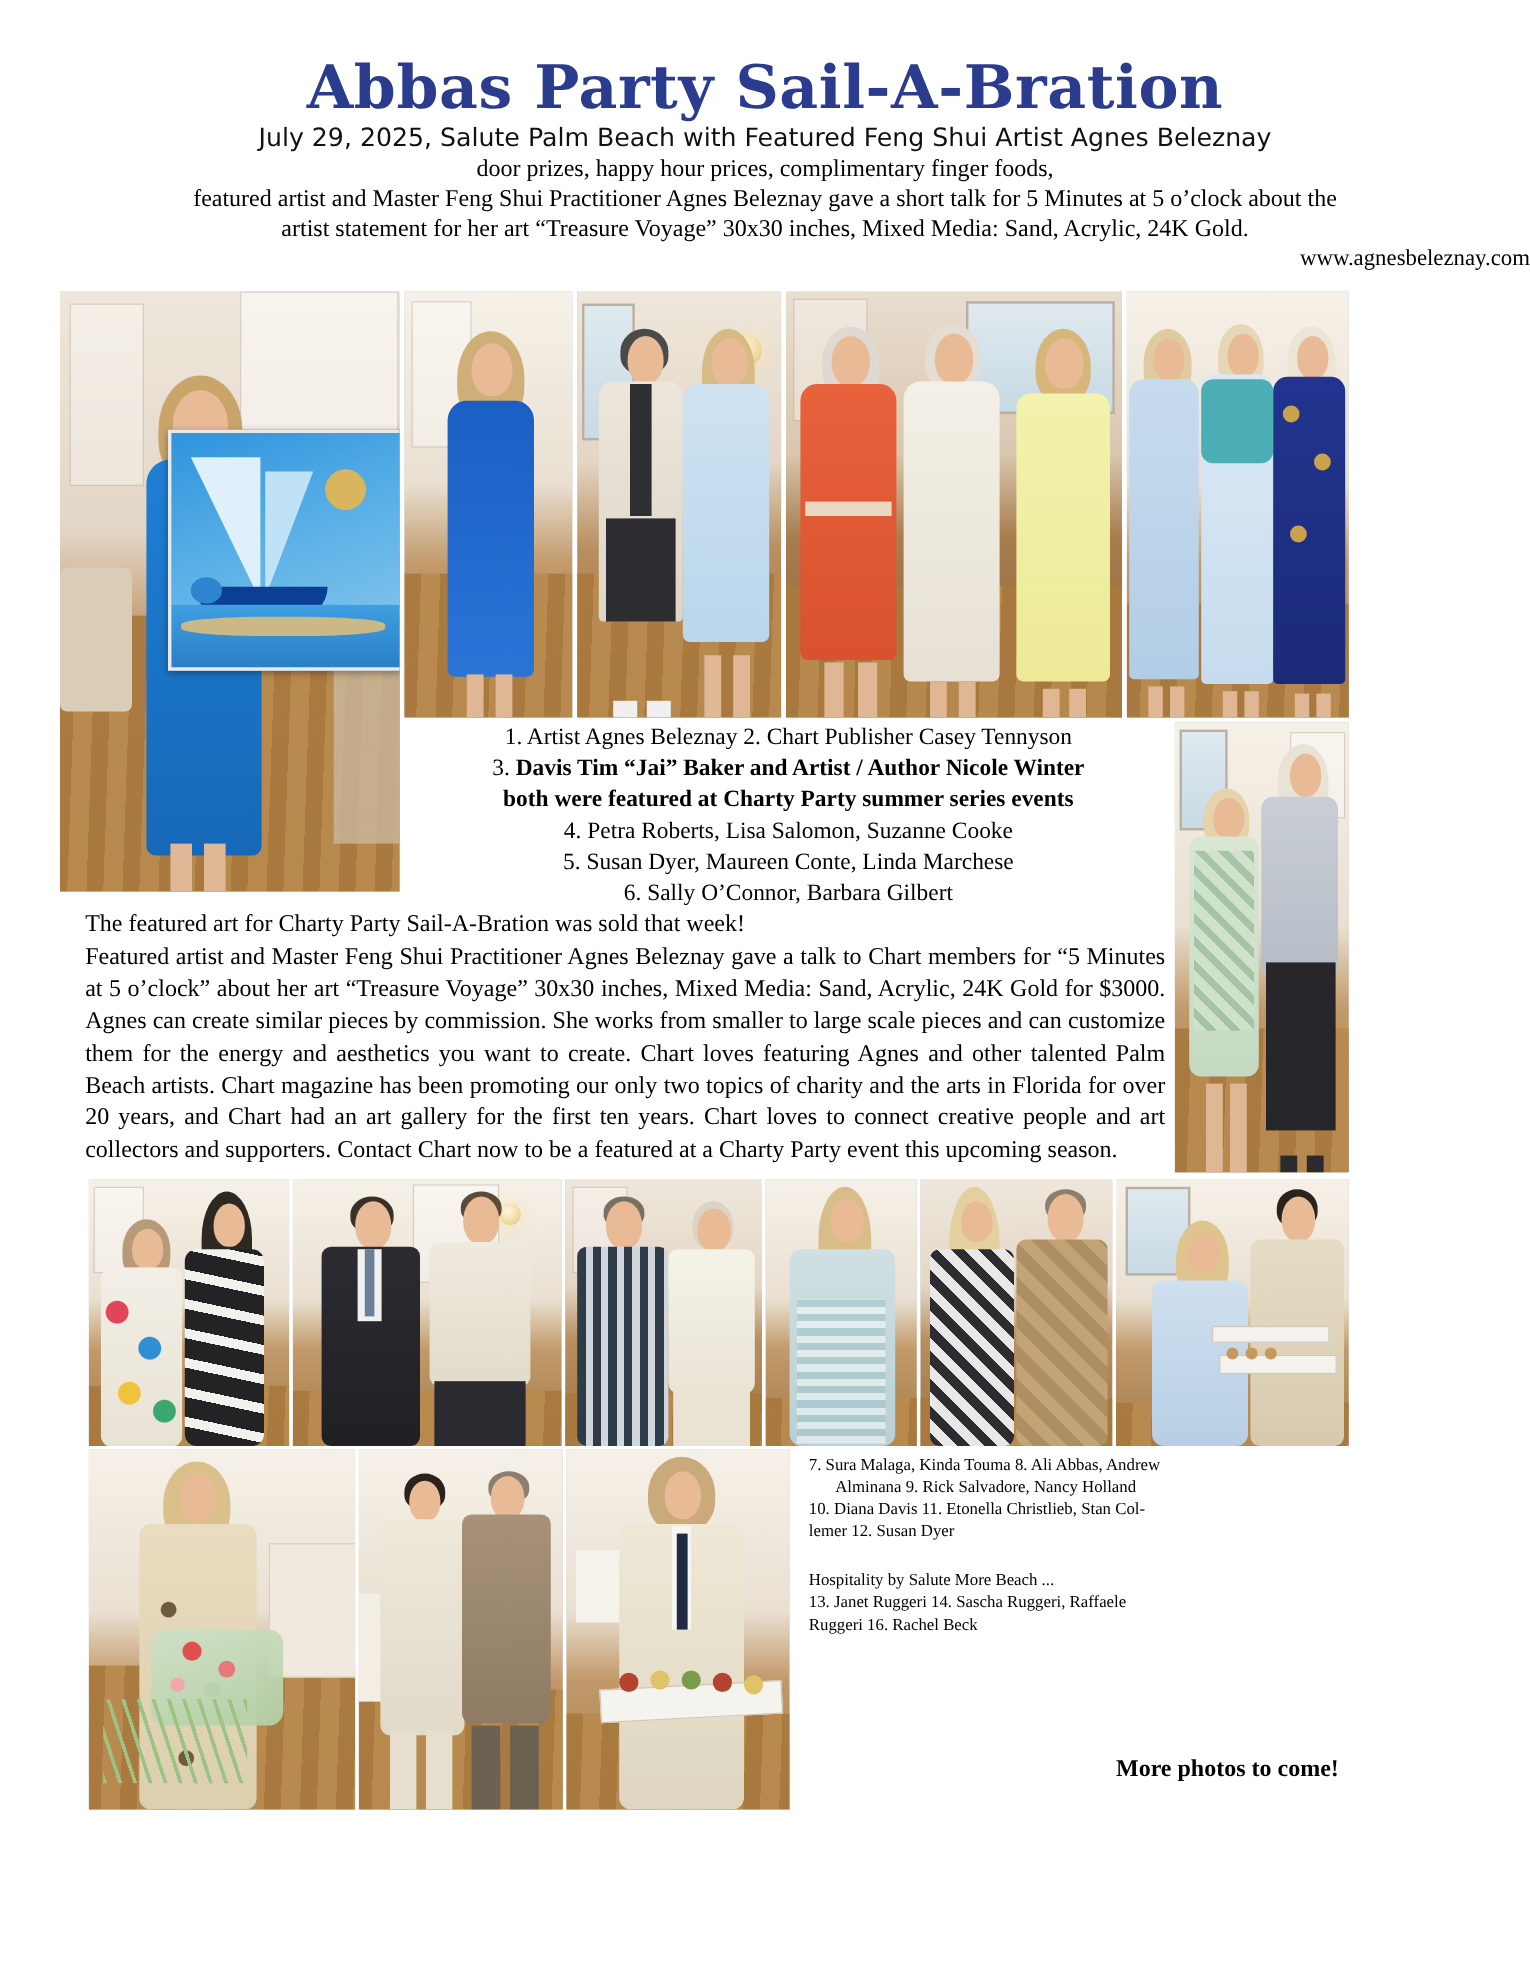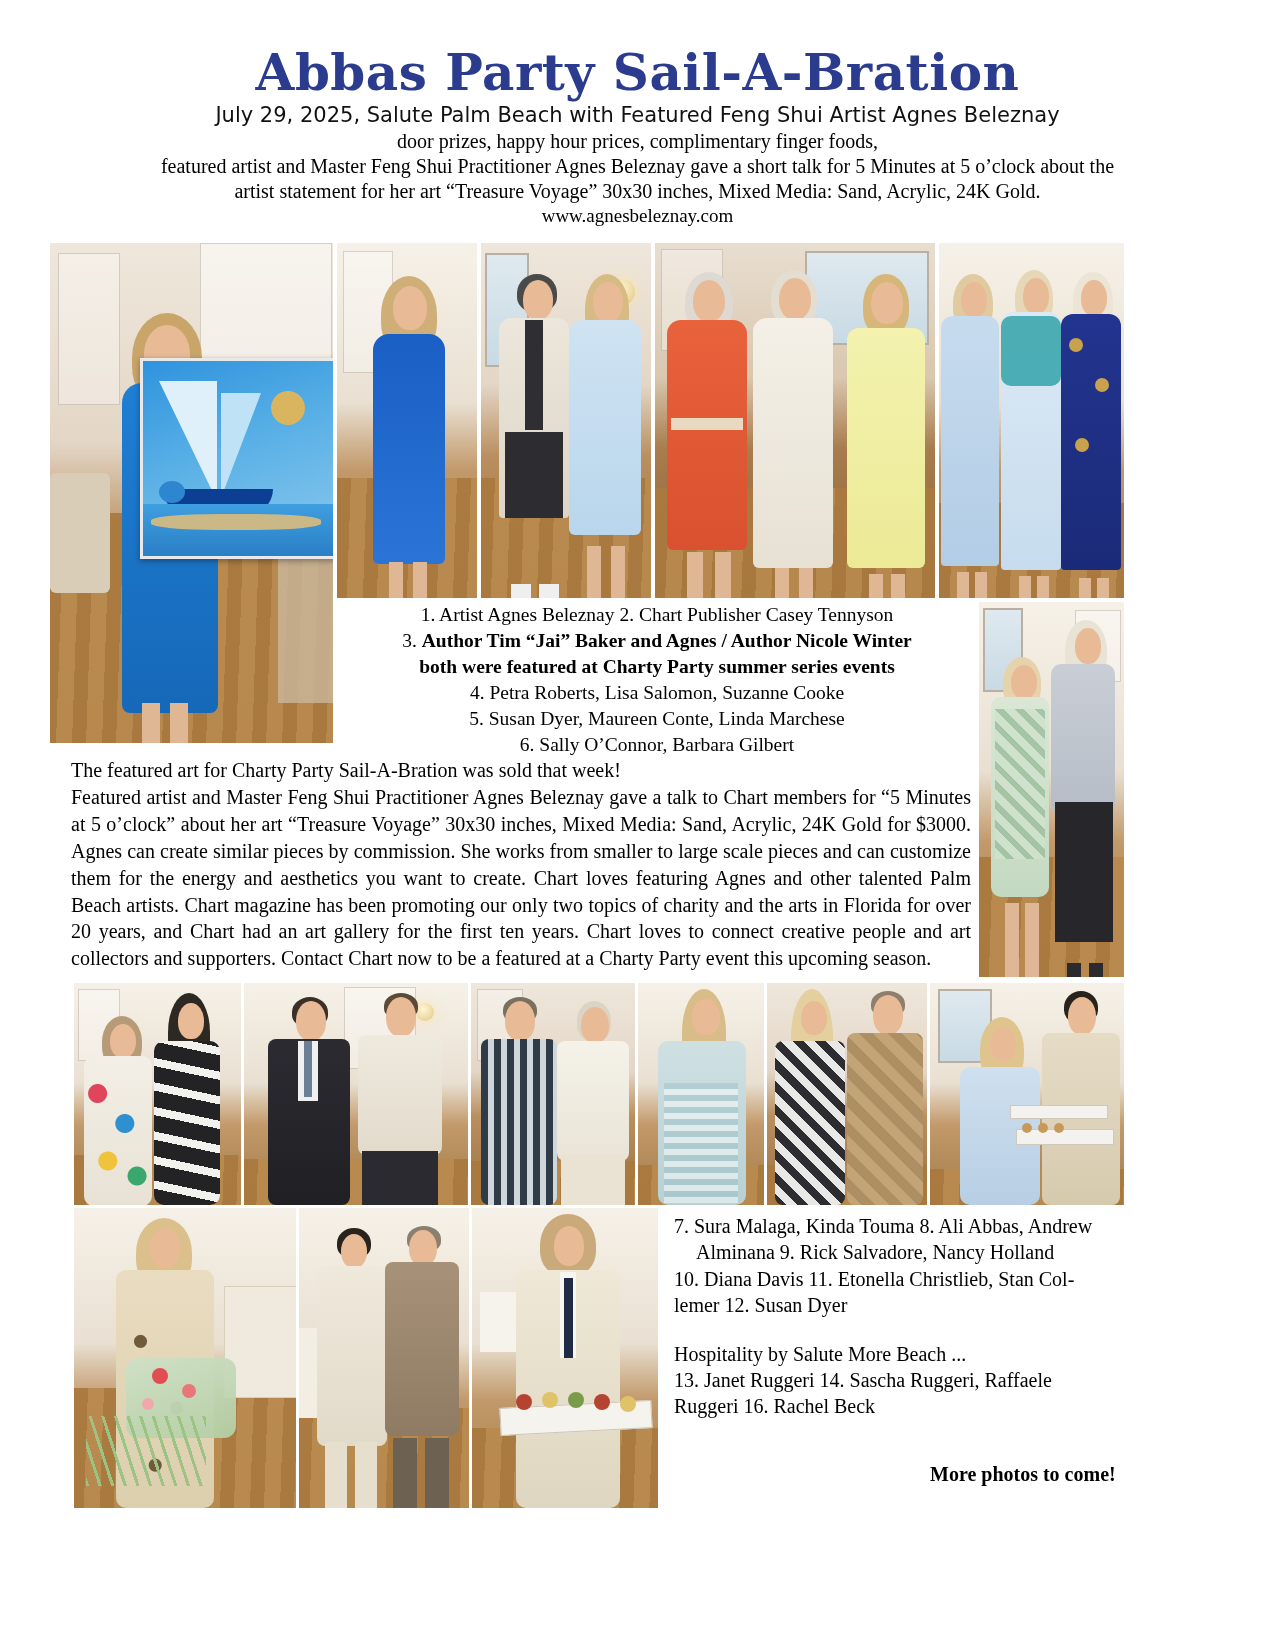--- a/index.html
+++ b/index.html
@@ -50,20 +50,21 @@
     font-size: 20px;
     line-height: 1.25;
   }
   .subtitle-4 {
     font-size: 20px;
     line-height: 1.25;
   }
   .subtitle-5 {
     font-size: 19px;
     line-height: 1.3;
+    text-align: right;
   }
 
   
   .photo {
     position: absolute;
     overflow: hidden;
     background: #cfcfcf;
   }
   .ph-inner { position: absolute; inset: 0; }
 
@@ -142,21 +143,21 @@
 
   .body-text {
     position: absolute;
     font-size: 20px;
     line-height: 1.345;
     text-align: justify;
   }
 
   .right-caption {
     position: absolute;
-    font-size: 20px;
+    font-size: 14px;
     line-height: 1.32;
   }
   .more-photos {
     position: absolute;
     font-weight: bold;
     font-size: 20px;
   }
 
   
   .canvas-art {
@@ -313,21 +314,21 @@
         <div style="position:absolute;left:14px;top:180px;width:14px;height:14px;border-radius:50%;background:#c8a24c;"></div>
         <div class="legs" style="left:18px; bottom:0; width:12px; height:20px;"></div>
         <div class="legs" style="left:36px; bottom:0; width:12px; height:20px;"></div>
       </div>
     </div>
   </div>
 
   <div class="caption-block" style="left:337px; top:602px; width:640px; height:148px;">
     <div class="cap-line cap-center">1. Artist Agnes Beleznay   2. Chart Publisher Casey Tennyson</div>
     <div class="cap-line cap-center">
-      <span>3. </span><span class="cap-bold">Author Tim “Jai” Baker and Agnes / Author Nicole Winter</span>
+      <span>3. </span><span class="cap-bold">Davis Tim “Jai” Baker and Artist / Author Nicole Winter</span>
     </div>
     <div class="cap-line cap-center cap-bold">both were featured at Charty Party summer series events</div>
     <div class="cap-line cap-center">4. Petra Roberts, Lisa Salomon, Suzanne Cooke</div>
     <div class="cap-line cap-center">5. Susan Dyer, Maureen Conte, Linda Marchese</div>
     <div class="cap-line cap-center">6. Sally O’Connor, Barbara Gilbert</div>
   </div>
 
   <div class="photo" style="left:979px; top:602px; width:145px; height:375px;">
     <div class="ph-inner">
       <div class="bg-room-light"></div>

